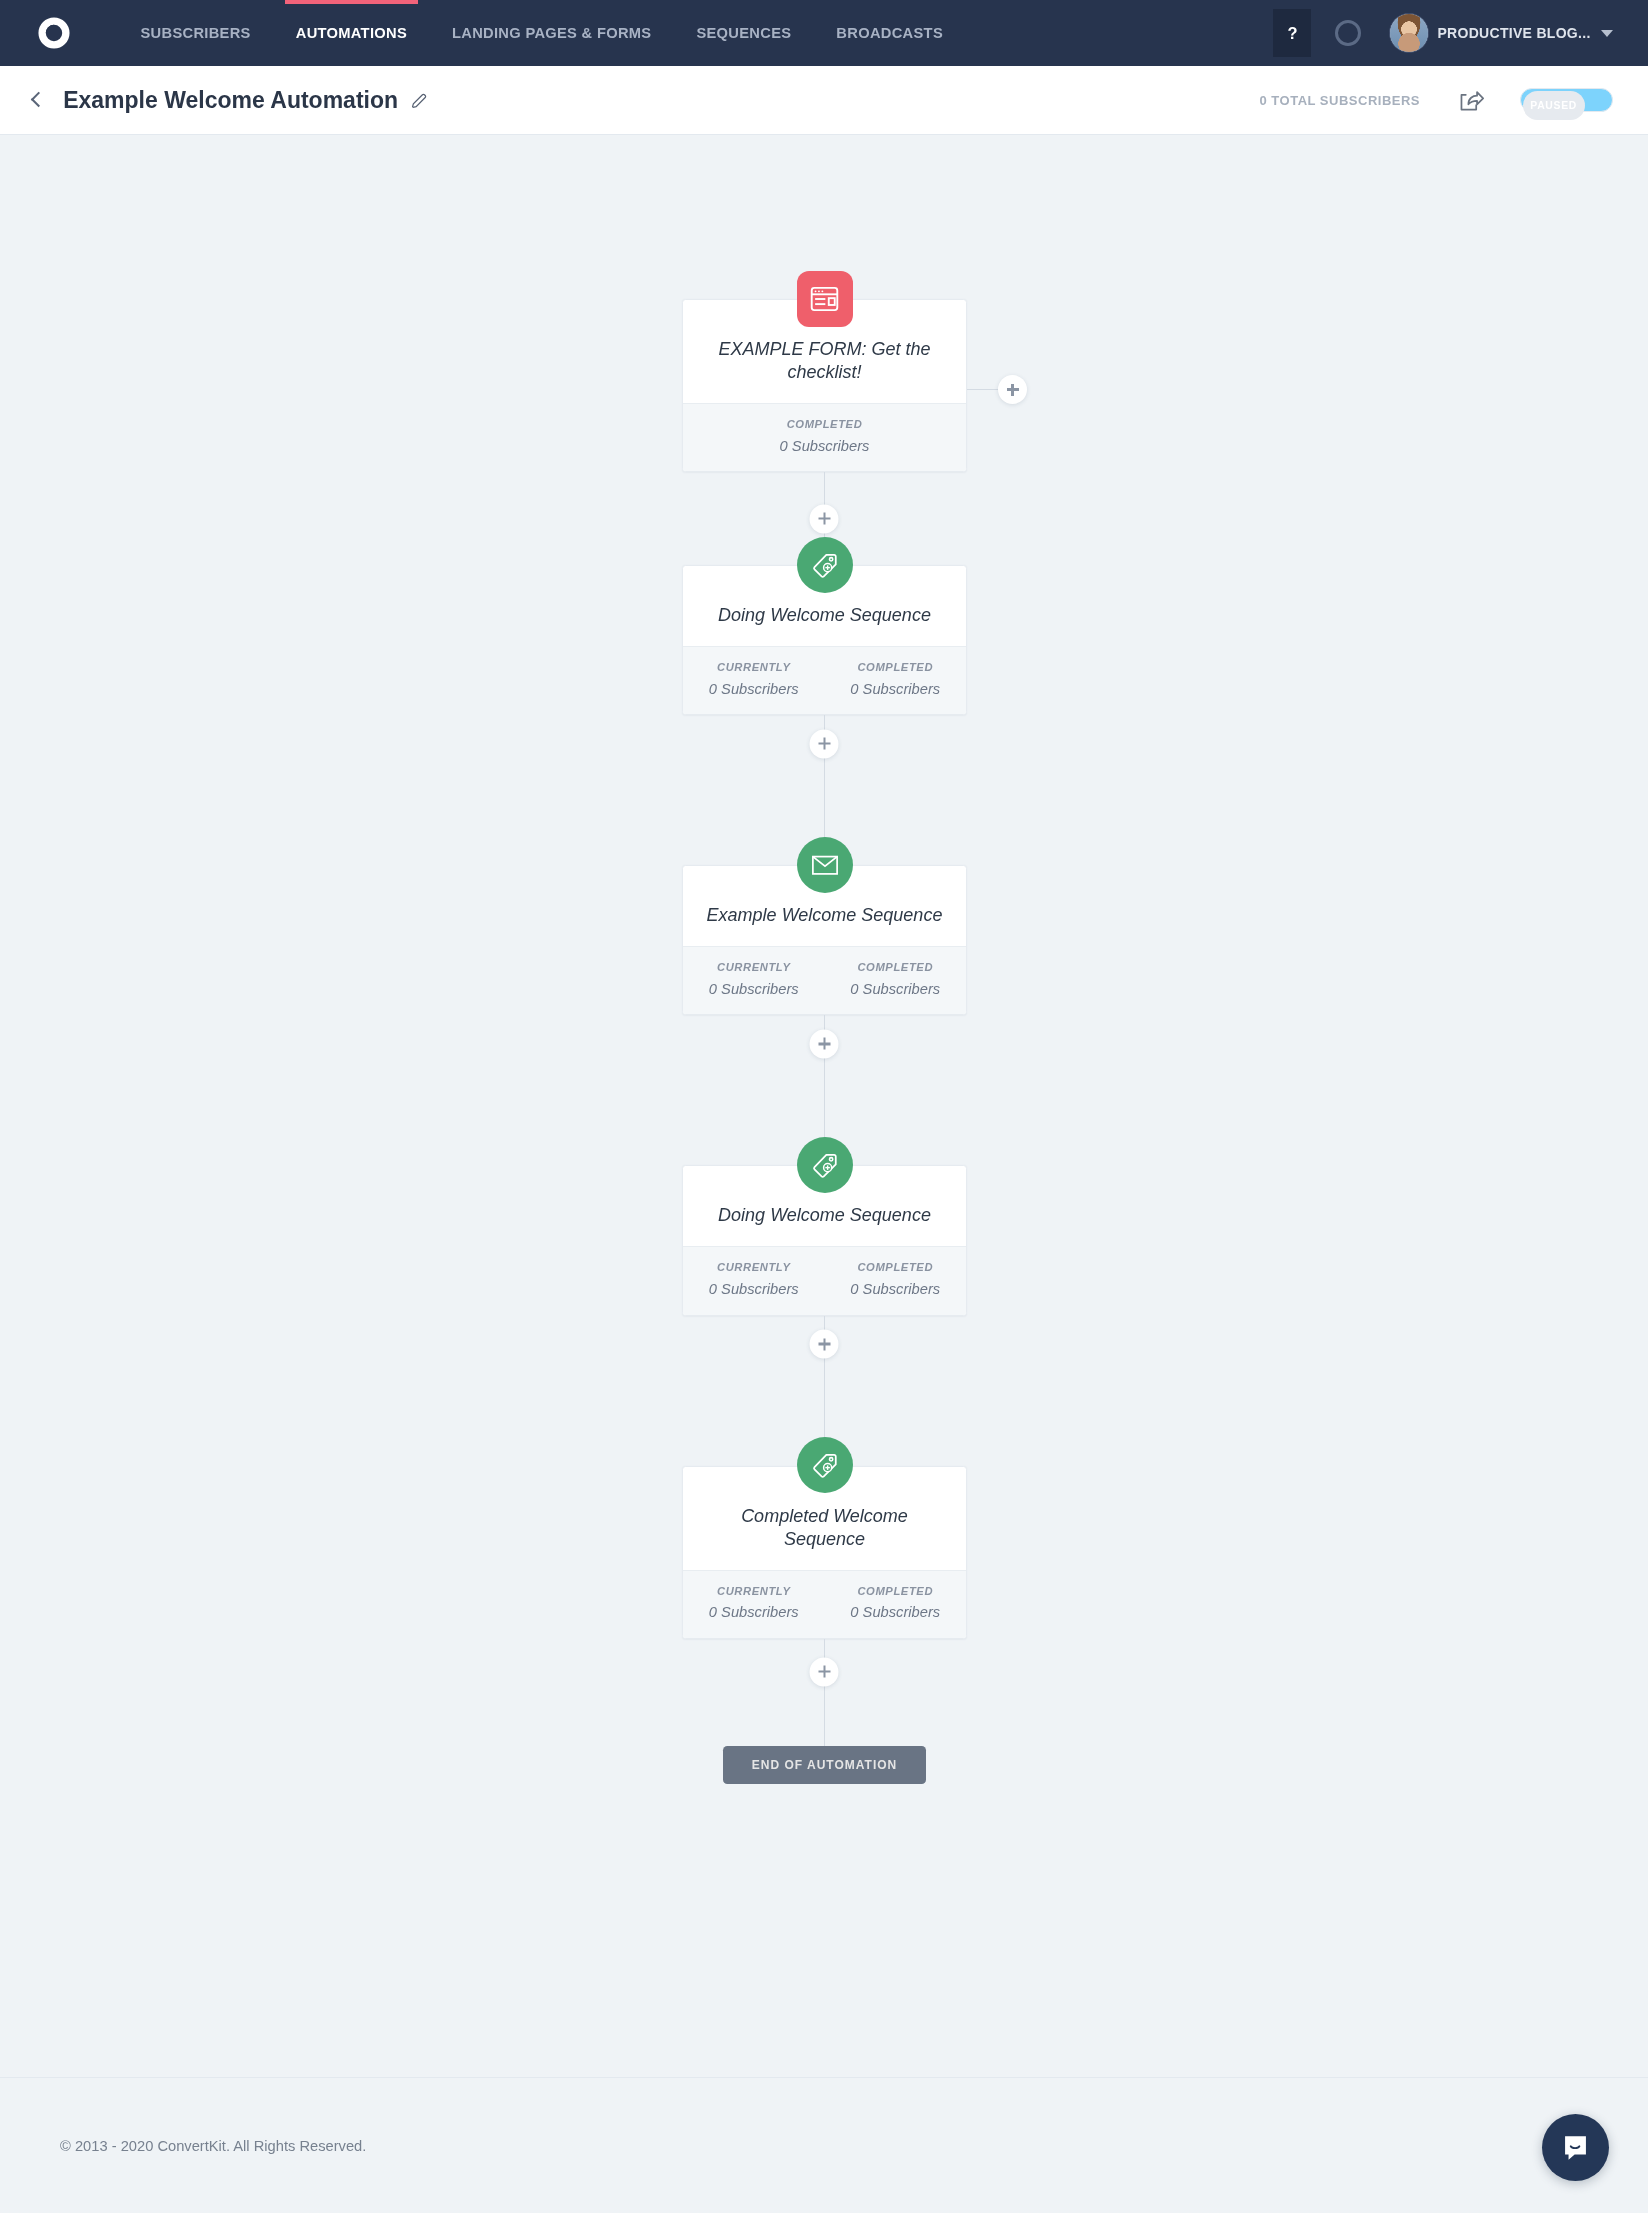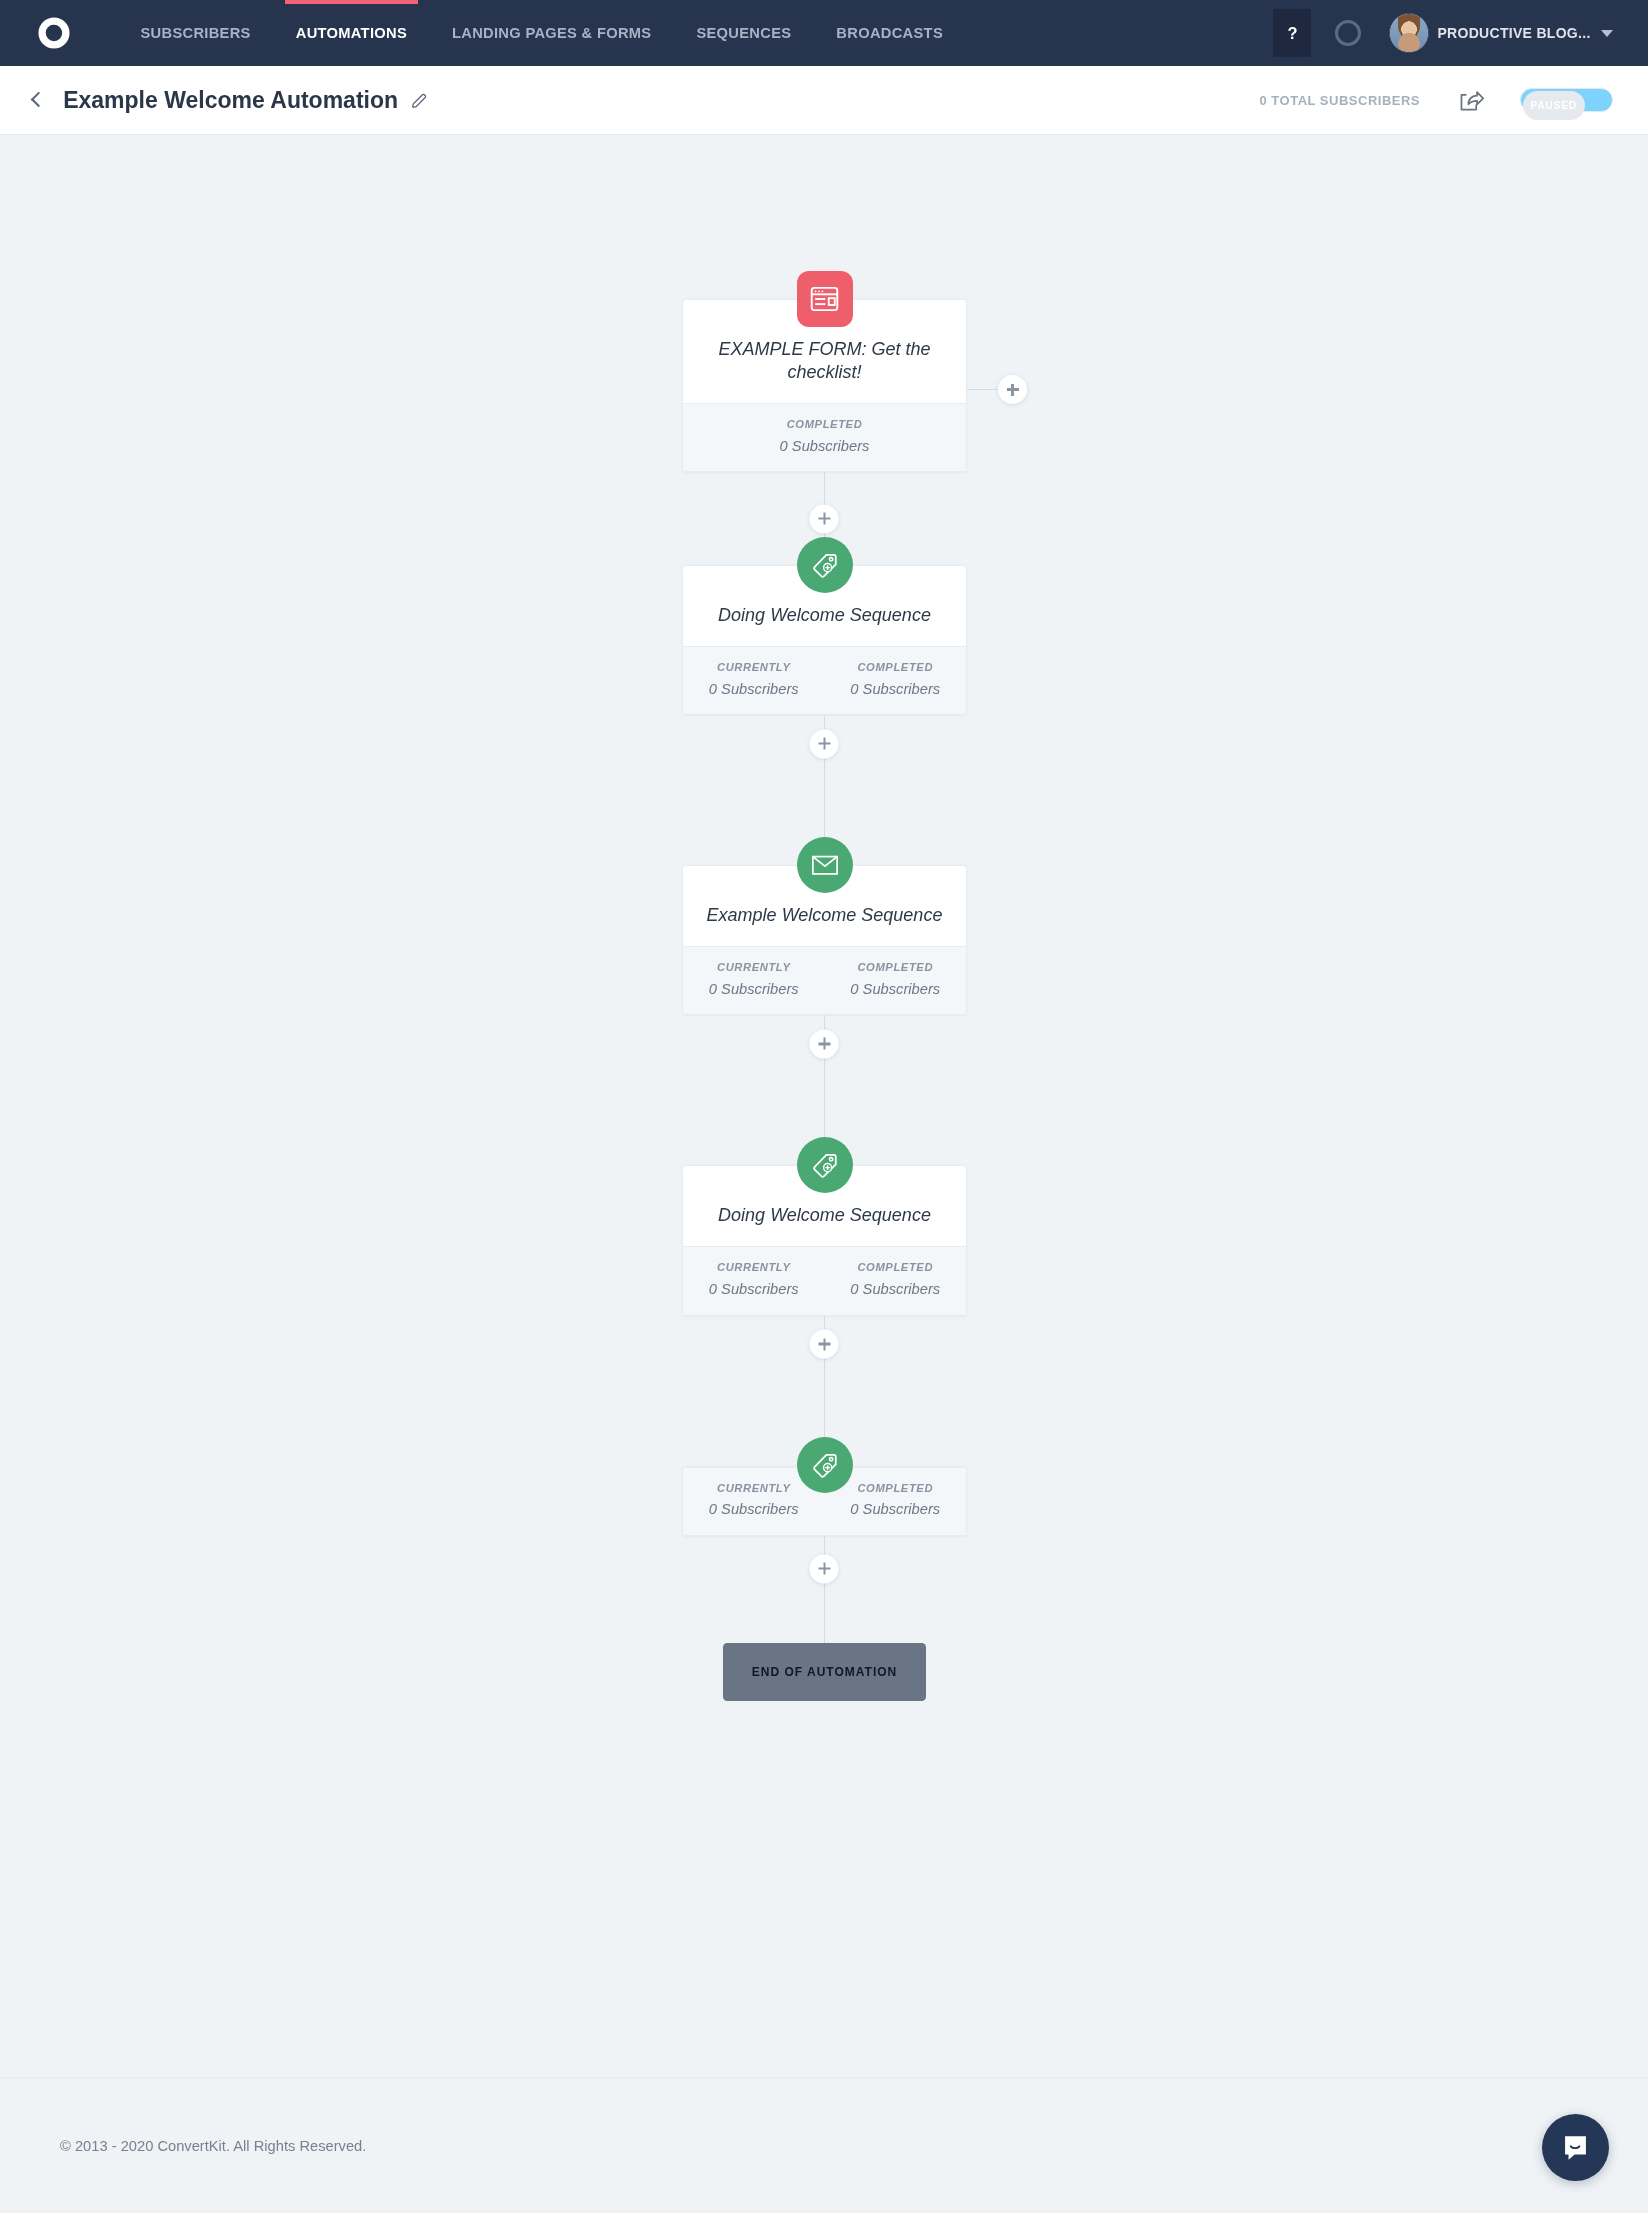--- a/index.html
+++ b/index.html
@@ -285,24 +285,24 @@
     left:285px;
     display:flex;
     align-items:center;
     height:29px;
   }
   .side-branch .line{
     width:31px;height:0.9px;background:#d4dbe3;
   }
   .end-btn{
     background:#697484;
-    color:#0f172a;
+    color:#e5e5e5;
     border-radius:4.3px;
     padding:0 29px;
-    height:58px;
+    height:38px;
     display:flex;align-items:center;justify-content:center;
     font-size:12px;font-weight:bold;
     letter-spacing:1px;
     text-transform:uppercase;
     cursor:pointer;
     white-space:nowrap;
   }
 
   
   .footer{
@@ -514,20 +514,21 @@
       <div class="node-icon tag">
         <svg width="28" height="28" viewBox="0 0 32 32">
           <path d="M17.5 4.5h9a1.8 1.8 0 0 1 1.8 1.8v9L14.6 29a1.8 1.8 0 0 1-2.5 0L4 20.9a1.8 1.8 0 0 1 0-2.5z" fill="none" stroke="#ffffff" stroke-width="2"></path>
           <circle cx="23" cy="9.5" r="1.9" fill="none" stroke="#ffffff" stroke-width="1.8"></circle>
           <circle cx="19" cy="19" r="4.6" fill="#4aa873" stroke="#ffffff" stroke-width="1.7"></circle>
           <line x1="19" y1="16.4" x2="19" y2="21.6" stroke="#ffffff" stroke-width="1.6"></line>
           <line x1="16.4" y1="19" x2="21.6" y2="19" stroke="#ffffff" stroke-width="1.6"></line>
         </svg>
       </div>
       <div class="card">
+        <div class="card-title">Completed Welcome Sequence</div>
         <div class="card-stats">
           <div class="stat">
             <div class="stat-label">CURRENTLY</div>
             <div class="stat-value">0 Subscribers</div>
           </div>
           <div class="stat">
             <div class="stat-label">COMPLETED</div>
             <div class="stat-value">0 Subscribers</div>
           </div>
         </div>

